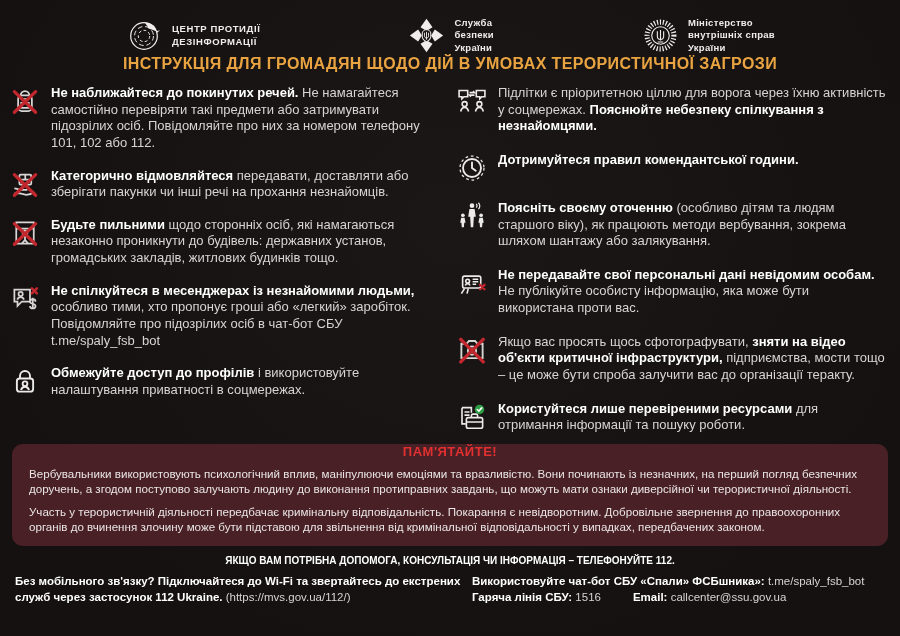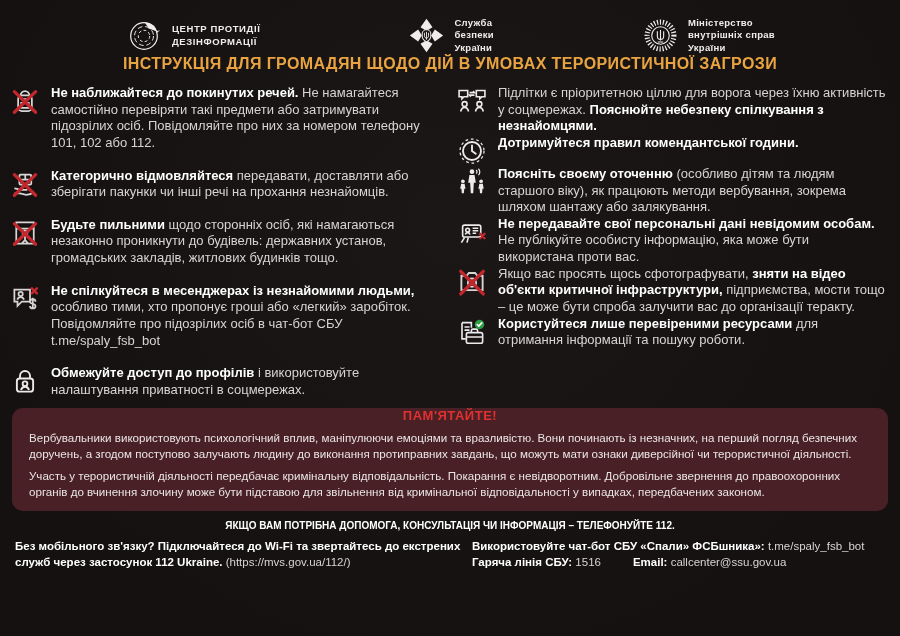--- a/index.html
+++ b/index.html
@@ -26,21 +26,21 @@
   .logo svg{display:block}
   .logo-text{font-size:9.5px;font-weight:bold;line-height:1.3;white-space:pre-line;color:#efecec;letter-spacing:.3px}
   .logo-text.caps{text-transform:uppercase;letter-spacing:.6px}
   
   .title{margin-top:7px;text-align:center;color:var(--accent-gold,#e9a441);
     font-size:16px;font-weight:bold;letter-spacing:.4px}
   
   .columns{display:flex;gap:16px;padding:12px 14px 0 8px}
   .col{flex:1;display:flex;flex-direction:column}
   .col-left{gap:16px}
-  .col-right{}
+  .col-right{gap:17px}
   .item{display:flex;gap:9px;align-items:flex-start}
   .icon{flex:0 0 34px;width:34px;display:flex;justify-content:center;padding-top:1px}
   .icon svg{display:block}
   .item-text{font-size:13px;line-height:1.28;color:var(--text-secondary,#d8d4d4)}
   .b{color:var(--text-primary,#fff);font-weight:bold}
   
   .remember{margin:10px 12px 0;background:var(--remember-bg,#482025);border-radius:11px;
     padding:0 17px 12px}
   .remember-title{text-align:center;color:var(--title-red,#e23030);font-weight:bold;
     font-size:13px;letter-spacing:.5px}

